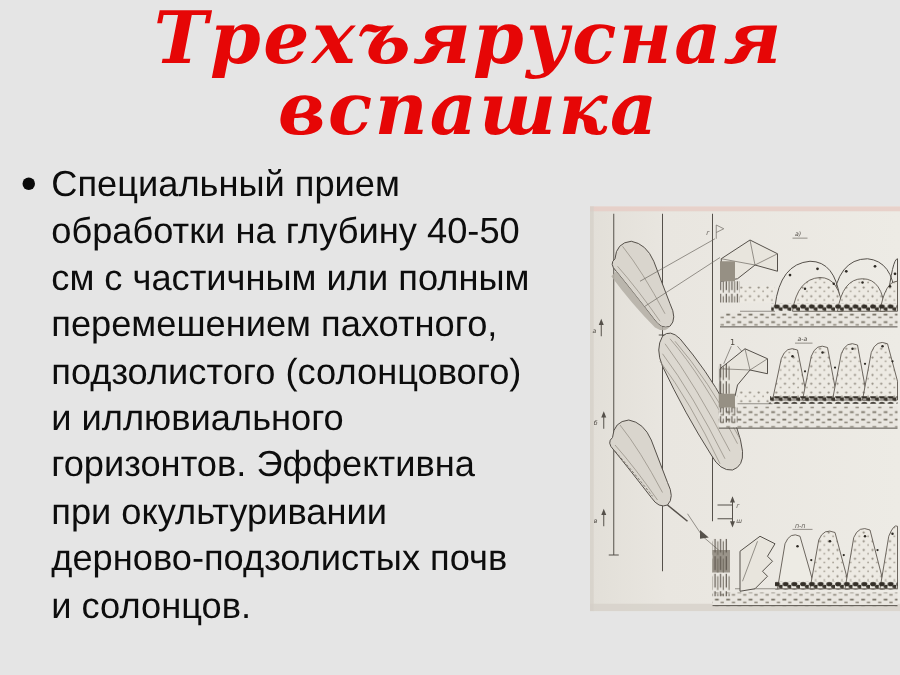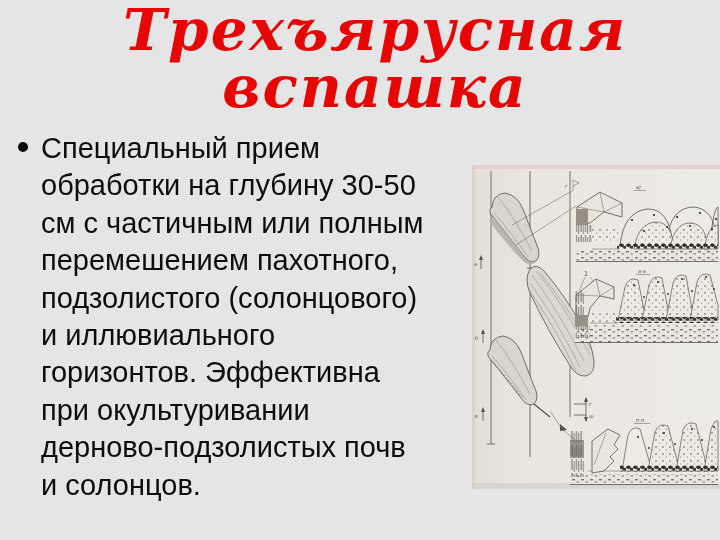--- a/index.html
+++ b/index.html
@@ -29,21 +29,21 @@
 <body>
 
 <div class="slide">
 
   <div class="title">Трехъярусная
 вспашка</div>
 
   <div class="bullet-row">
     <span class="bullet-dot"></span>
     <span class="bullet-text">Специальный прием
-обработки на глубину 30-50
+обработки на глубину 40-50
 см с частичным или полным
 перемешением пахотного,
 подзолистого (солонцового)
 и иллювиального
 горизонтов. Эффективна
 при окультуривании
 дерново-подзолистых почв
 и солонцов.</span>
   </div>
 

